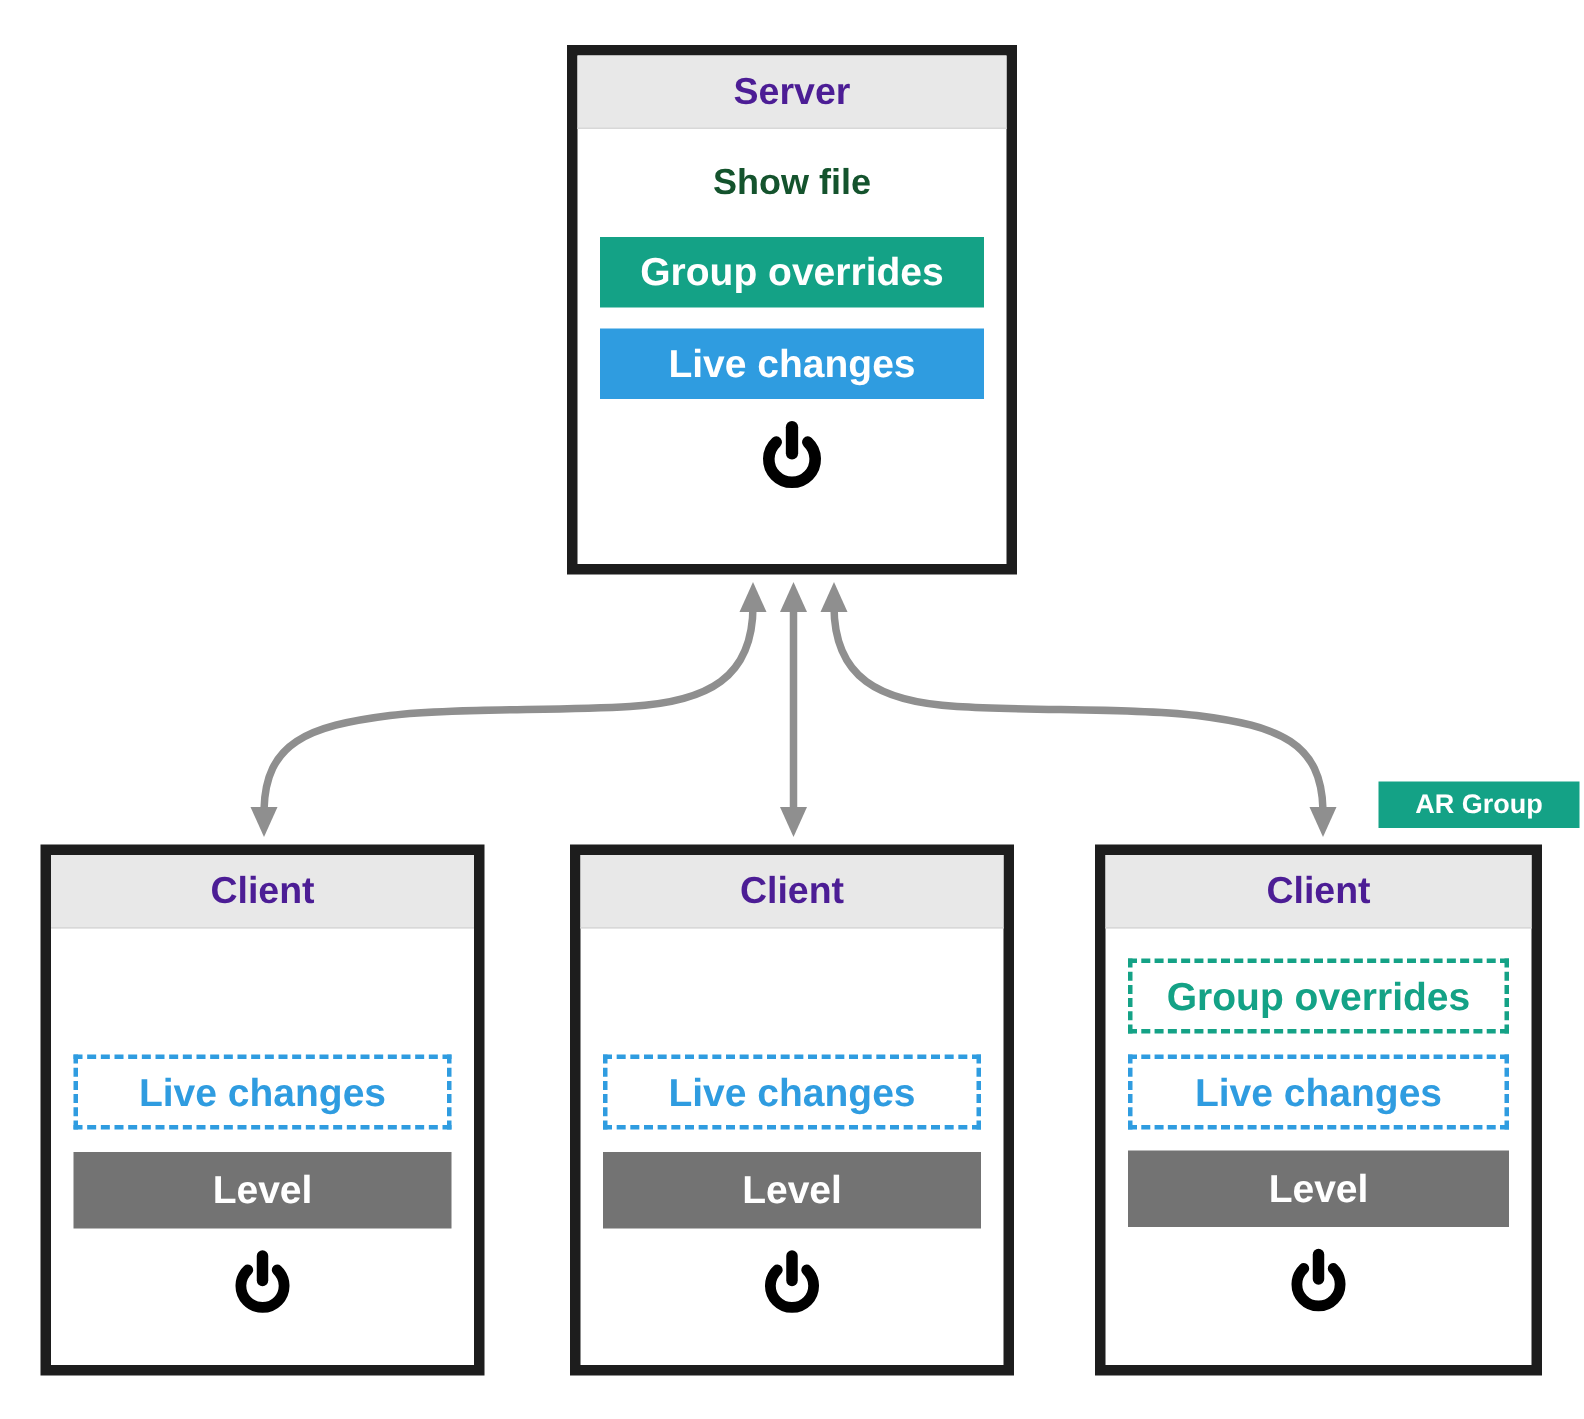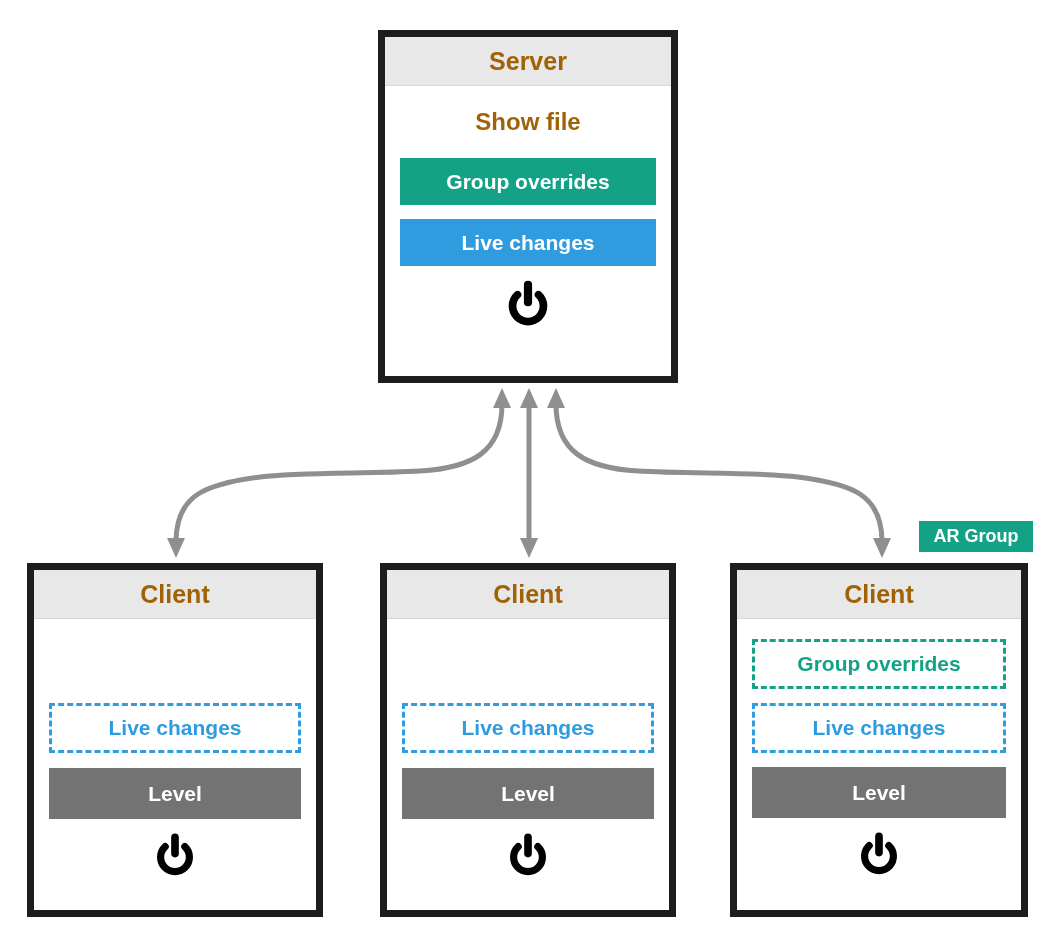--- a/index.html
+++ b/index.html
@@ -13,55 +13,55 @@
     background:#ffffff;
     border:7px solid #1d1d1d;
     box-sizing:border-box;
     display:flex;flex-direction:column;
   }
   .box-header{
     background:#e8e8e8;
     border-bottom:1px solid #d8d8d8;
     height:48px;flex:0 0 48px;
     display:flex;align-items:center;justify-content:center;
-    font-size:25px;font-weight:bold;color:#a16207;
+    font-size:25px;font-weight:bold;color:#4c1d95;
   }
   .box-body{
     flex:1;
     padding:0 15px;
     display:flex;flex-direction:column;
   }
   .plain-label{
     text-align:center;
-    font-size:24px;font-weight:bold;color:#a16207;
+    font-size:24px;font-weight:bold;color:#14532d;
     margin-top:22px;
   }
   .chip{
     height:47px;flex:0 0 47px;
     display:flex;align-items:center;justify-content:center;
-    font-size:21px;font-weight:bold;color:#ffffff;
+    font-size:26px;font-weight:bold;color:#ffffff;
     box-sizing:border-box;
     text-align:center;
   }
   .chip-green{background:#14a286;}
   .chip-blue{background:#2f9ce0;}
   .chip-orange{background:#737373;height:51px;flex:0 0 51px;}
   .chip-dashed{
     background:#ffffff;
     height:50px;flex:0 0 50px;
   }
   .chip-dashed.green{border:3px dashed #14a286;color:#14a286;}
   .chip-dashed.blue{border:3px dashed #2f9ce0;color:#2f9ce0;}
   .power{
     display:block;
     margin:13px auto 0 auto;
   }
   .badge{
     position:absolute;
-    left:919px;top:521px;width:114px;height:31px;
+    left:919px;top:521px;width:134px;height:31px;
     background:#14a286;color:#ffffff;
     font-size:18px;font-weight:bold;
     display:flex;align-items:center;justify-content:center;
   }
   #server-box{left:378px;top:30px;width:300px;height:353px;}
   #client-box-1{left:27px;top:563px;width:296px;height:354px;}
   #client-box-2{left:380px;top:563px;width:296px;height:354px;}
   #client-box-3{left:730px;top:563px;width:298px;height:354px;}
   #client-box-1 .chip-dashed, #client-box-2 .chip-dashed{margin-top:84px;}
   #client-box-1 .chip-orange, #client-box-2 .chip-orange{margin-top:15px;}

